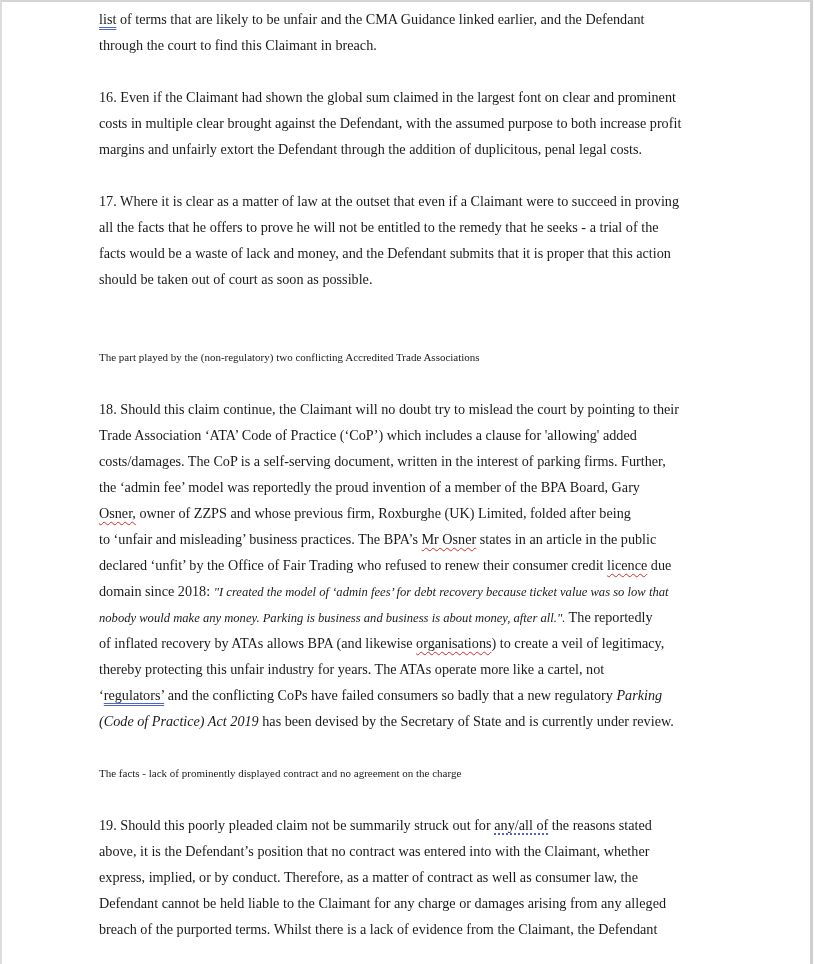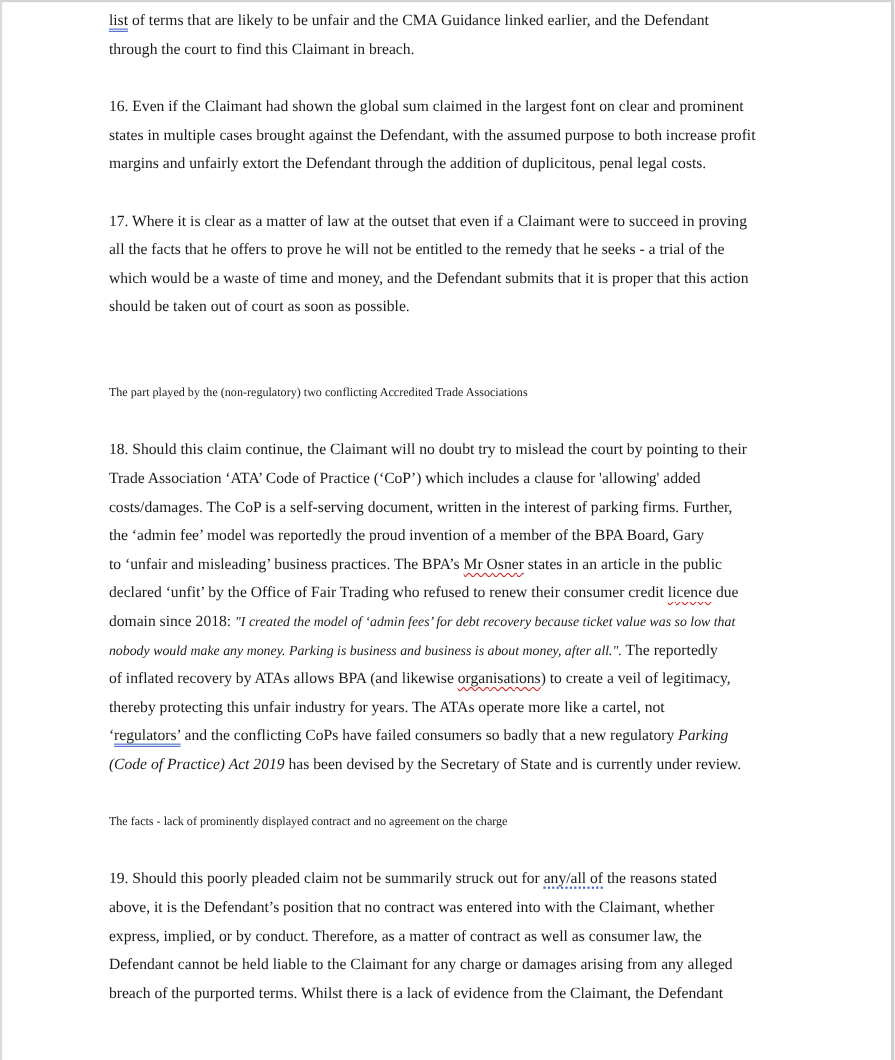--- a/index.html
+++ b/index.html
@@ -80,42 +80,43 @@
   <div class="content">
 
     <div class="para">
         <span class="line"><span class="grammar">list</span><span> of terms that are likely to be unfair and the CMA Guidance linked earlier, and the Defendant</span></span>
         <span class="line"><span>through the court to find this Claimant in breach.</span></span>
       </div>
     <div class="gap"></div>
 
     <div class="para">
         <span class="line"><span>16. Even if the Claimant had shown the global sum claimed in the largest font on clear and prominent</span></span>
-        <span class="line"><span>states in multiple cases brought against the Defendant, with the assumed purpose to both increase profit</span></span>
+        <span class="line"><span>costs in multiple clear brought against the Defendant, with the assumed purpose to both increase profit</span></span>
         <span class="line"><span>margins and unfairly extort the Defendant through the addition of duplicitous, penal legal costs.</span></span>
       </div>
     <div class="gap"></div>
 
     <div class="para">
         <span class="line"><span>17. Where it is clear as a matter of law at the outset that even if a Claimant were to succeed in proving</span></span>
         <span class="line"><span>all the facts that he offers to prove he will not be entitled to the remedy that he seeks - a trial of the</span></span>
-        <span class="line"><span>which would be a waste of time and money, and the Defendant submits that it is proper that this action</span></span>
+        <span class="line"><span>facts would be a waste of lack and money, and the Defendant submits that it is proper that this action</span></span>
         <span class="line"><span>should be taken out of court as soon as possible.</span></span>
       </div>
     <div class="gap"></div>
     <div class="gap"></div>
 
     <div class="para heading line">The part played by the (non-regulatory) two conflicting Accredited Trade Associations</div>
     <div class="gap"></div>
 
     <div class="para">
         <span class="line"><span>18. Should this claim continue, the Claimant will no doubt try to mislead the court by pointing to their</span></span>
         <span class="line"><span>Trade Association ‘ATA’ Code of Practice (‘CoP’) which includes a clause for 'allowing' added</span></span>
         <span class="line"><span>costs/damages.  The CoP is a self-serving document, written in the interest of parking firms.  Further,</span></span>
         <span class="line"><span>the ‘admin fee’ model was reportedly the proud invention of a member of the BPA Board, Gary</span></span>
+        <span class="line"><span class="spell">Osner,</span><span> owner of ZZPS and whose previous firm, Roxburghe (UK) Limited, folded after being</span></span>
         <span class="line"><span>to ‘unfair and misleading’ business practices. The BPA’s </span><span class="spell">Mr Osner</span><span> states in an article in the public</span></span>
         <span class="line"><span>declared ‘unfit’ by the Office of Fair Trading who refused to renew their consumer credit </span><span class="spell">licence</span><span> due</span></span>
         <span class="line"><span>domain since 2018: </span><span class="quote">"I created the model of ‘admin fees’ for debt recovery because ticket value was so low that</span></span>
         <span class="line"><span class="quote">nobody would make any money. Parking is business and business is about money, after all.".</span><span>  The reportedly</span></span>
         <span class="line"><span>of inflated recovery by ATAs allows BPA (and likewise </span><span class="spell">organisations</span><span>) to create a veil of legitimacy,</span></span>
         <span class="line"><span>thereby protecting this unfair industry for years.  The ATAs operate more like a cartel, not</span></span>
         <span class="line"><span>‘</span><span class="grammar">regulators’</span><span> and the conflicting CoPs have failed consumers so badly that a new regulatory </span><span class="ital">Parking</span></span>
         <span class="line"><span class="ital">(Code of Practice) Act 2019</span><span> has been devised by the Secretary of State and is currently under review.</span></span>
       </div>
     <div class="gap"></div>

